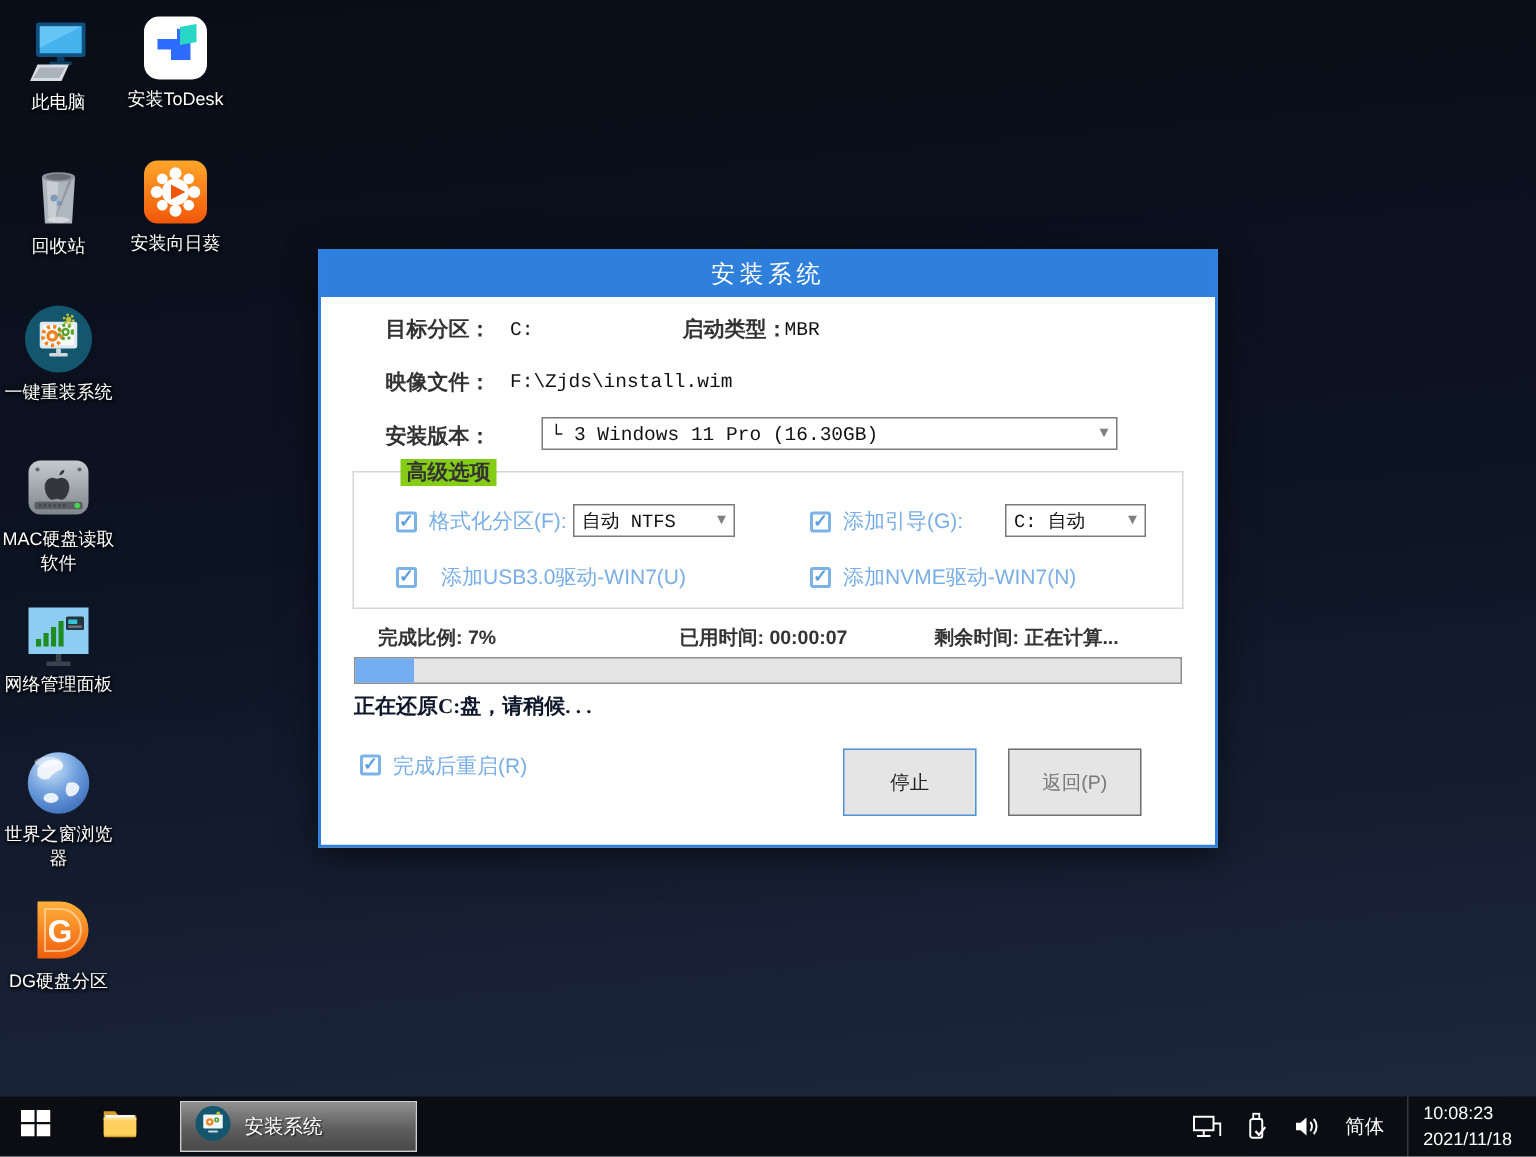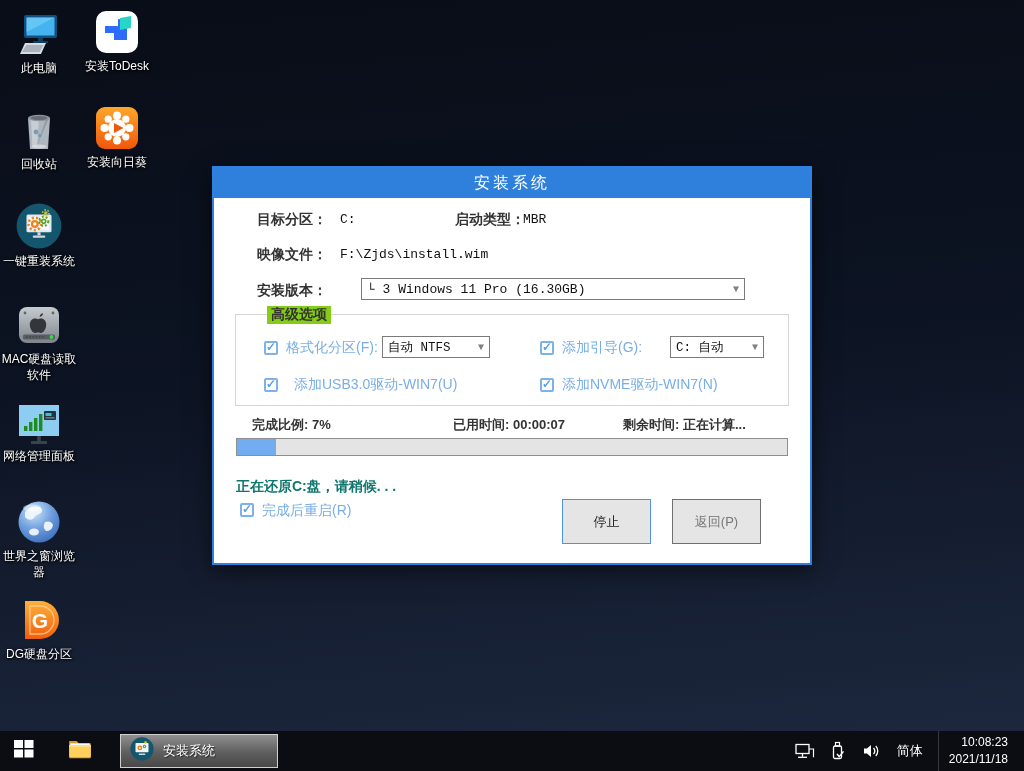--- a/index.html
+++ b/index.html
@@ -37,38 +37,38 @@
   .cbA1{left:28px;top:26px} .lA1{left:50px;top:24px}
   .combo-fmt{left:146px;top:21px;width:108px;height:22px;font-size:12.5px}
   .cbA2{left:304px;top:26px} .lA2{left:326px;top:24px}
   .combo-bootadd{left:434px;top:21px;width:94px;height:22px;font-size:12.5px}
   .cbB1{left:28px;top:63px} .lB1{left:58px;top:61px}
   .cbB2{left:304px;top:63px} .lB2{left:326px;top:61px}
   .plbl { position:absolute; font-weight:bold; font-size:13px; color:#333; top:218px;margin-left:16px; }
   .p1{left:22px} .p2{left:223px} .p3{left:393px}
   .pbar { position:absolute; left:22px; top:240px; width:552px; height:18px; background:#e4e4e4; border:1px solid #8e8e8e; }
   .pfill { height:100%; background:#73adf1; width:0; }
-  .status { position:absolute; left:22px; top:280px; font-weight:bold; font-size:14px; color:#0f766e; }
+  .status { position:absolute; left:22px; top:264px; font-weight:bold; font-size:14px; color:#0f172a;font-family:Liberation Serif, serif; }
   .cbR{left:26px;top:305px} .lR{left:48px;top:304px}
   .btn { position:absolute; top:301px; width:89px; height:45px; background:#e5e5e5; font-size:13px;
          display:flex; align-items:center; justify-content:center; cursor:pointer; }
   .btn-stop { left:348px; border:1px solid #4f94d8; color:#222; }
   .btn-back { left:458px; border:1px solid #707070; color:#777; }
 
   
   .taskbar { position:absolute; left:0; bottom:0; width:1024px; height:40px; background:#0b0d12;
              display:flex; align-items:center; }
   .tb-btn { width:48px; height:40px; display:flex; align-items:center; justify-content:center; cursor:pointer; }
   .task-btn { margin-left:16px; width:158px; height:34px; display:flex; align-items:center; gap:8px; padding:0 8px;
               background:linear-gradient(180deg,#909090,#5e5e5e 55%,#484848); border:1px solid #cfcfcf; cursor:pointer; }
   .task-btn .tl { color:#fff; font-size:13px; text-shadow:1px 1px 1px #222; }
   .tray { margin-left:auto; display:flex; align-items:center; gap:15px; height:100%; padding-right:6px; }
   .tray-ico { display:flex; align-items:center; justify-content:center; cursor:pointer; height:100%; }
   .ime { color:#fff; font-size:13px; cursor:pointer; }
-  .clock { color:#fff; font-size:12px; text-align:right; line-height:1.4; padding:0 10px; height:100%;
+  .clock { color:#fff; font-size:12px; text-align:left; line-height:1.4; padding:0 10px; height:100%;
            display:flex; flex-direction:column; justify-content:center; border-left:1px solid rgba(255,255,255,.18); cursor:pointer; }
 </style>
 </head>
 <body>
 
 <div class="di pos-1">
   <span>
     <svg width="48" height="48" viewBox="0 0 48 48">
       <rect x="9" y="5" width="33" height="23" rx="2" fill="#10507f"></rect>
       <rect x="11.5" y="7.5" width="28" height="18" fill="#45b3ee"></rect>

